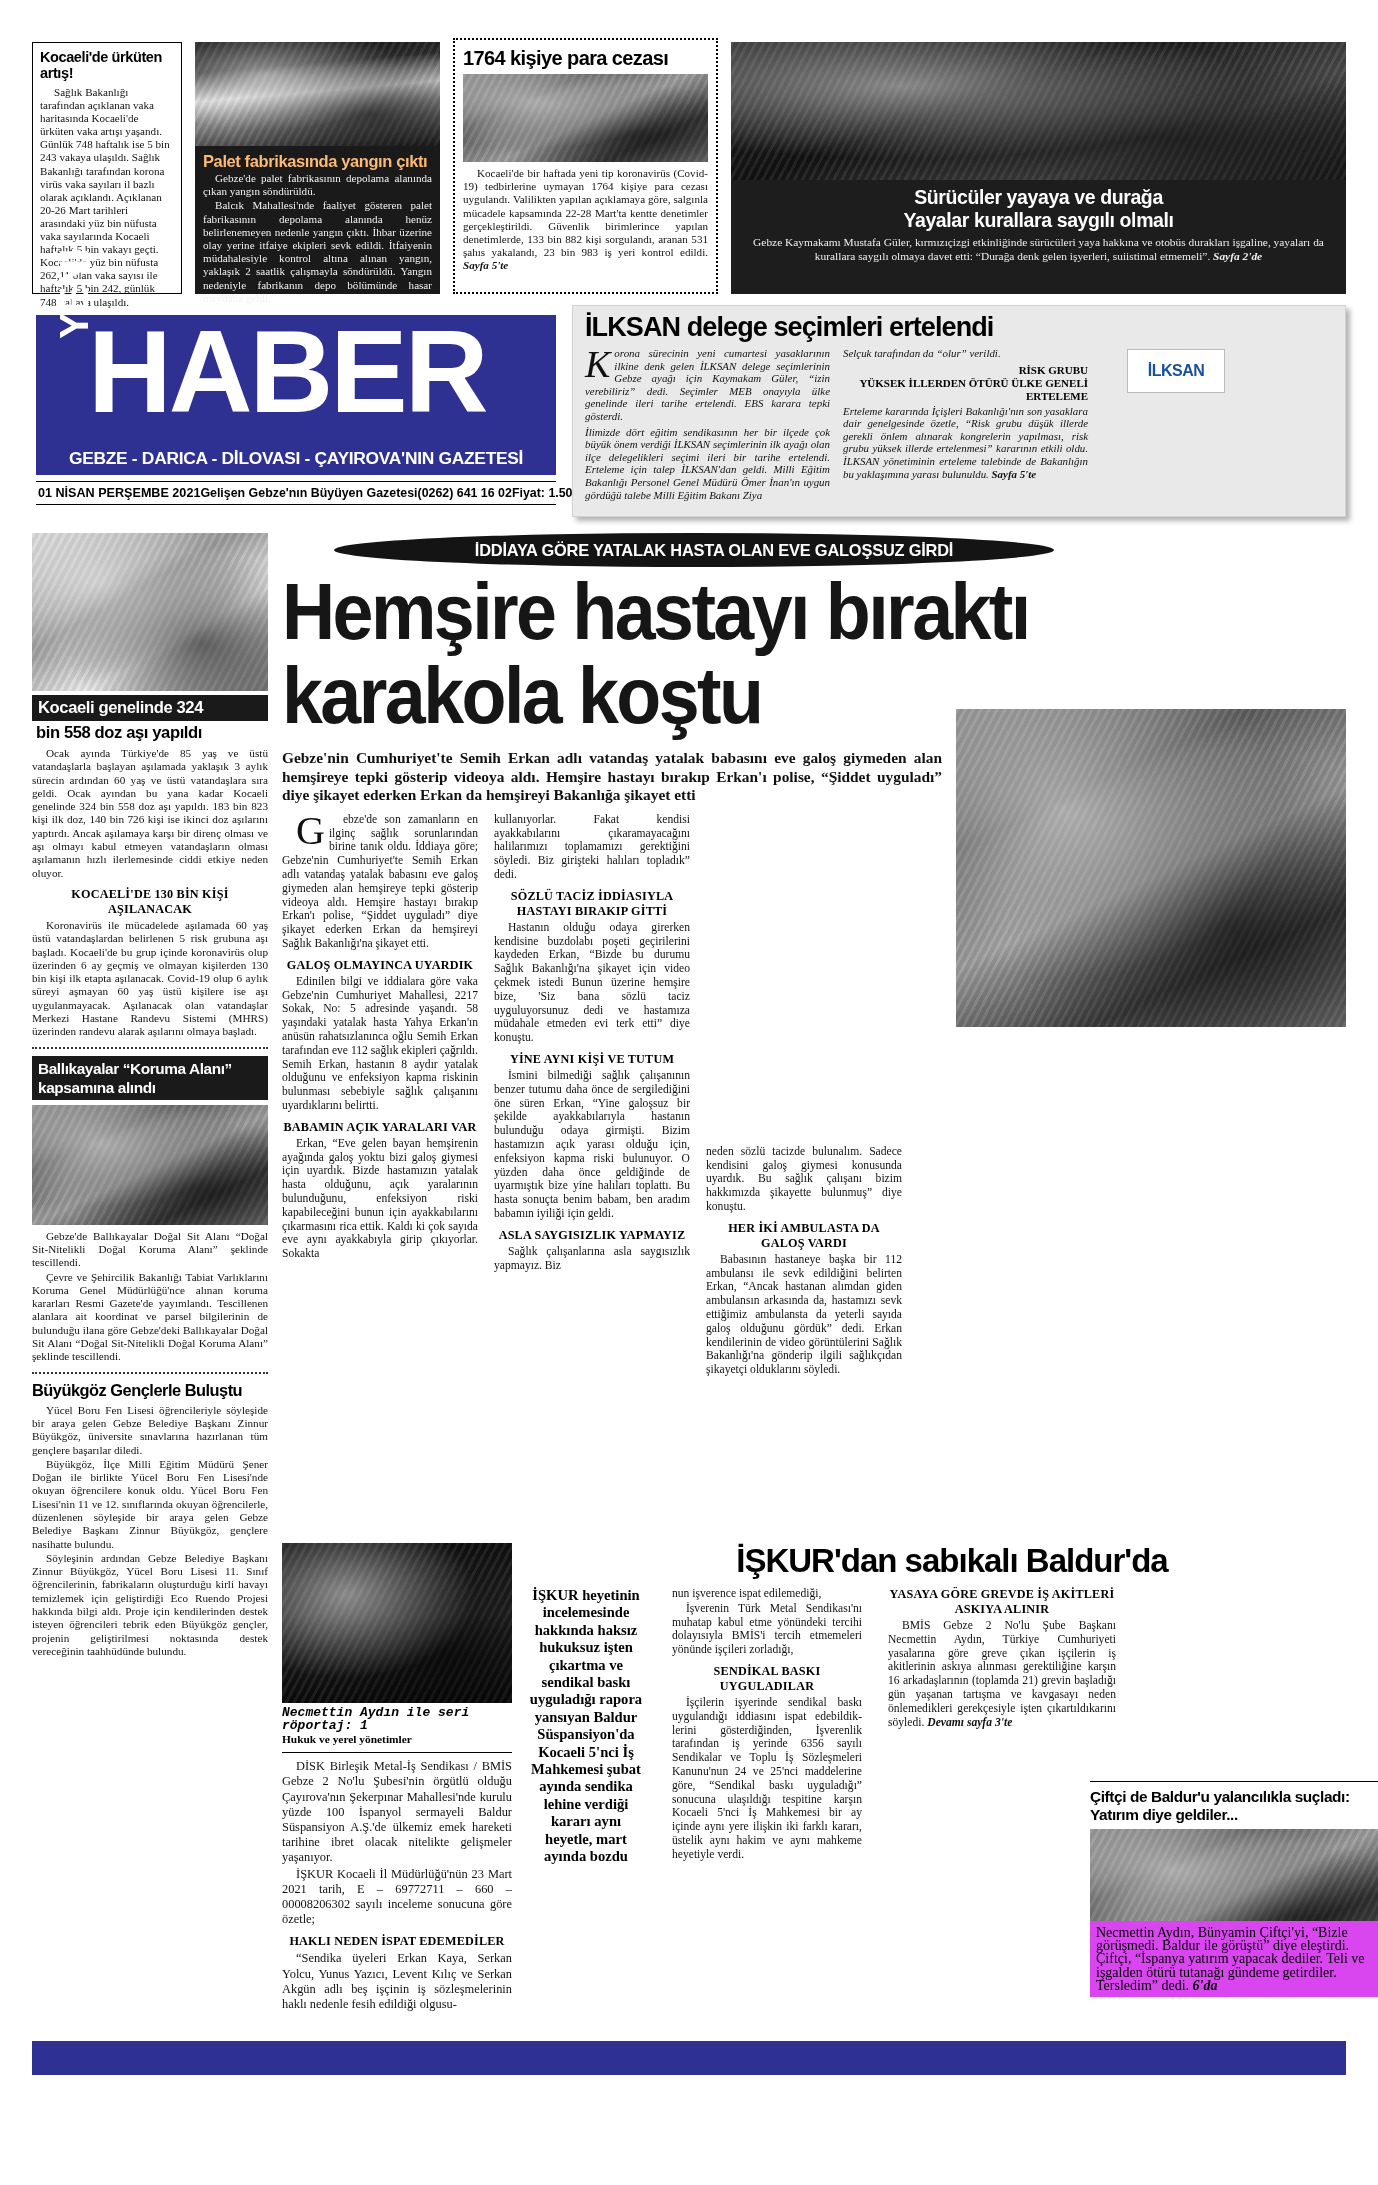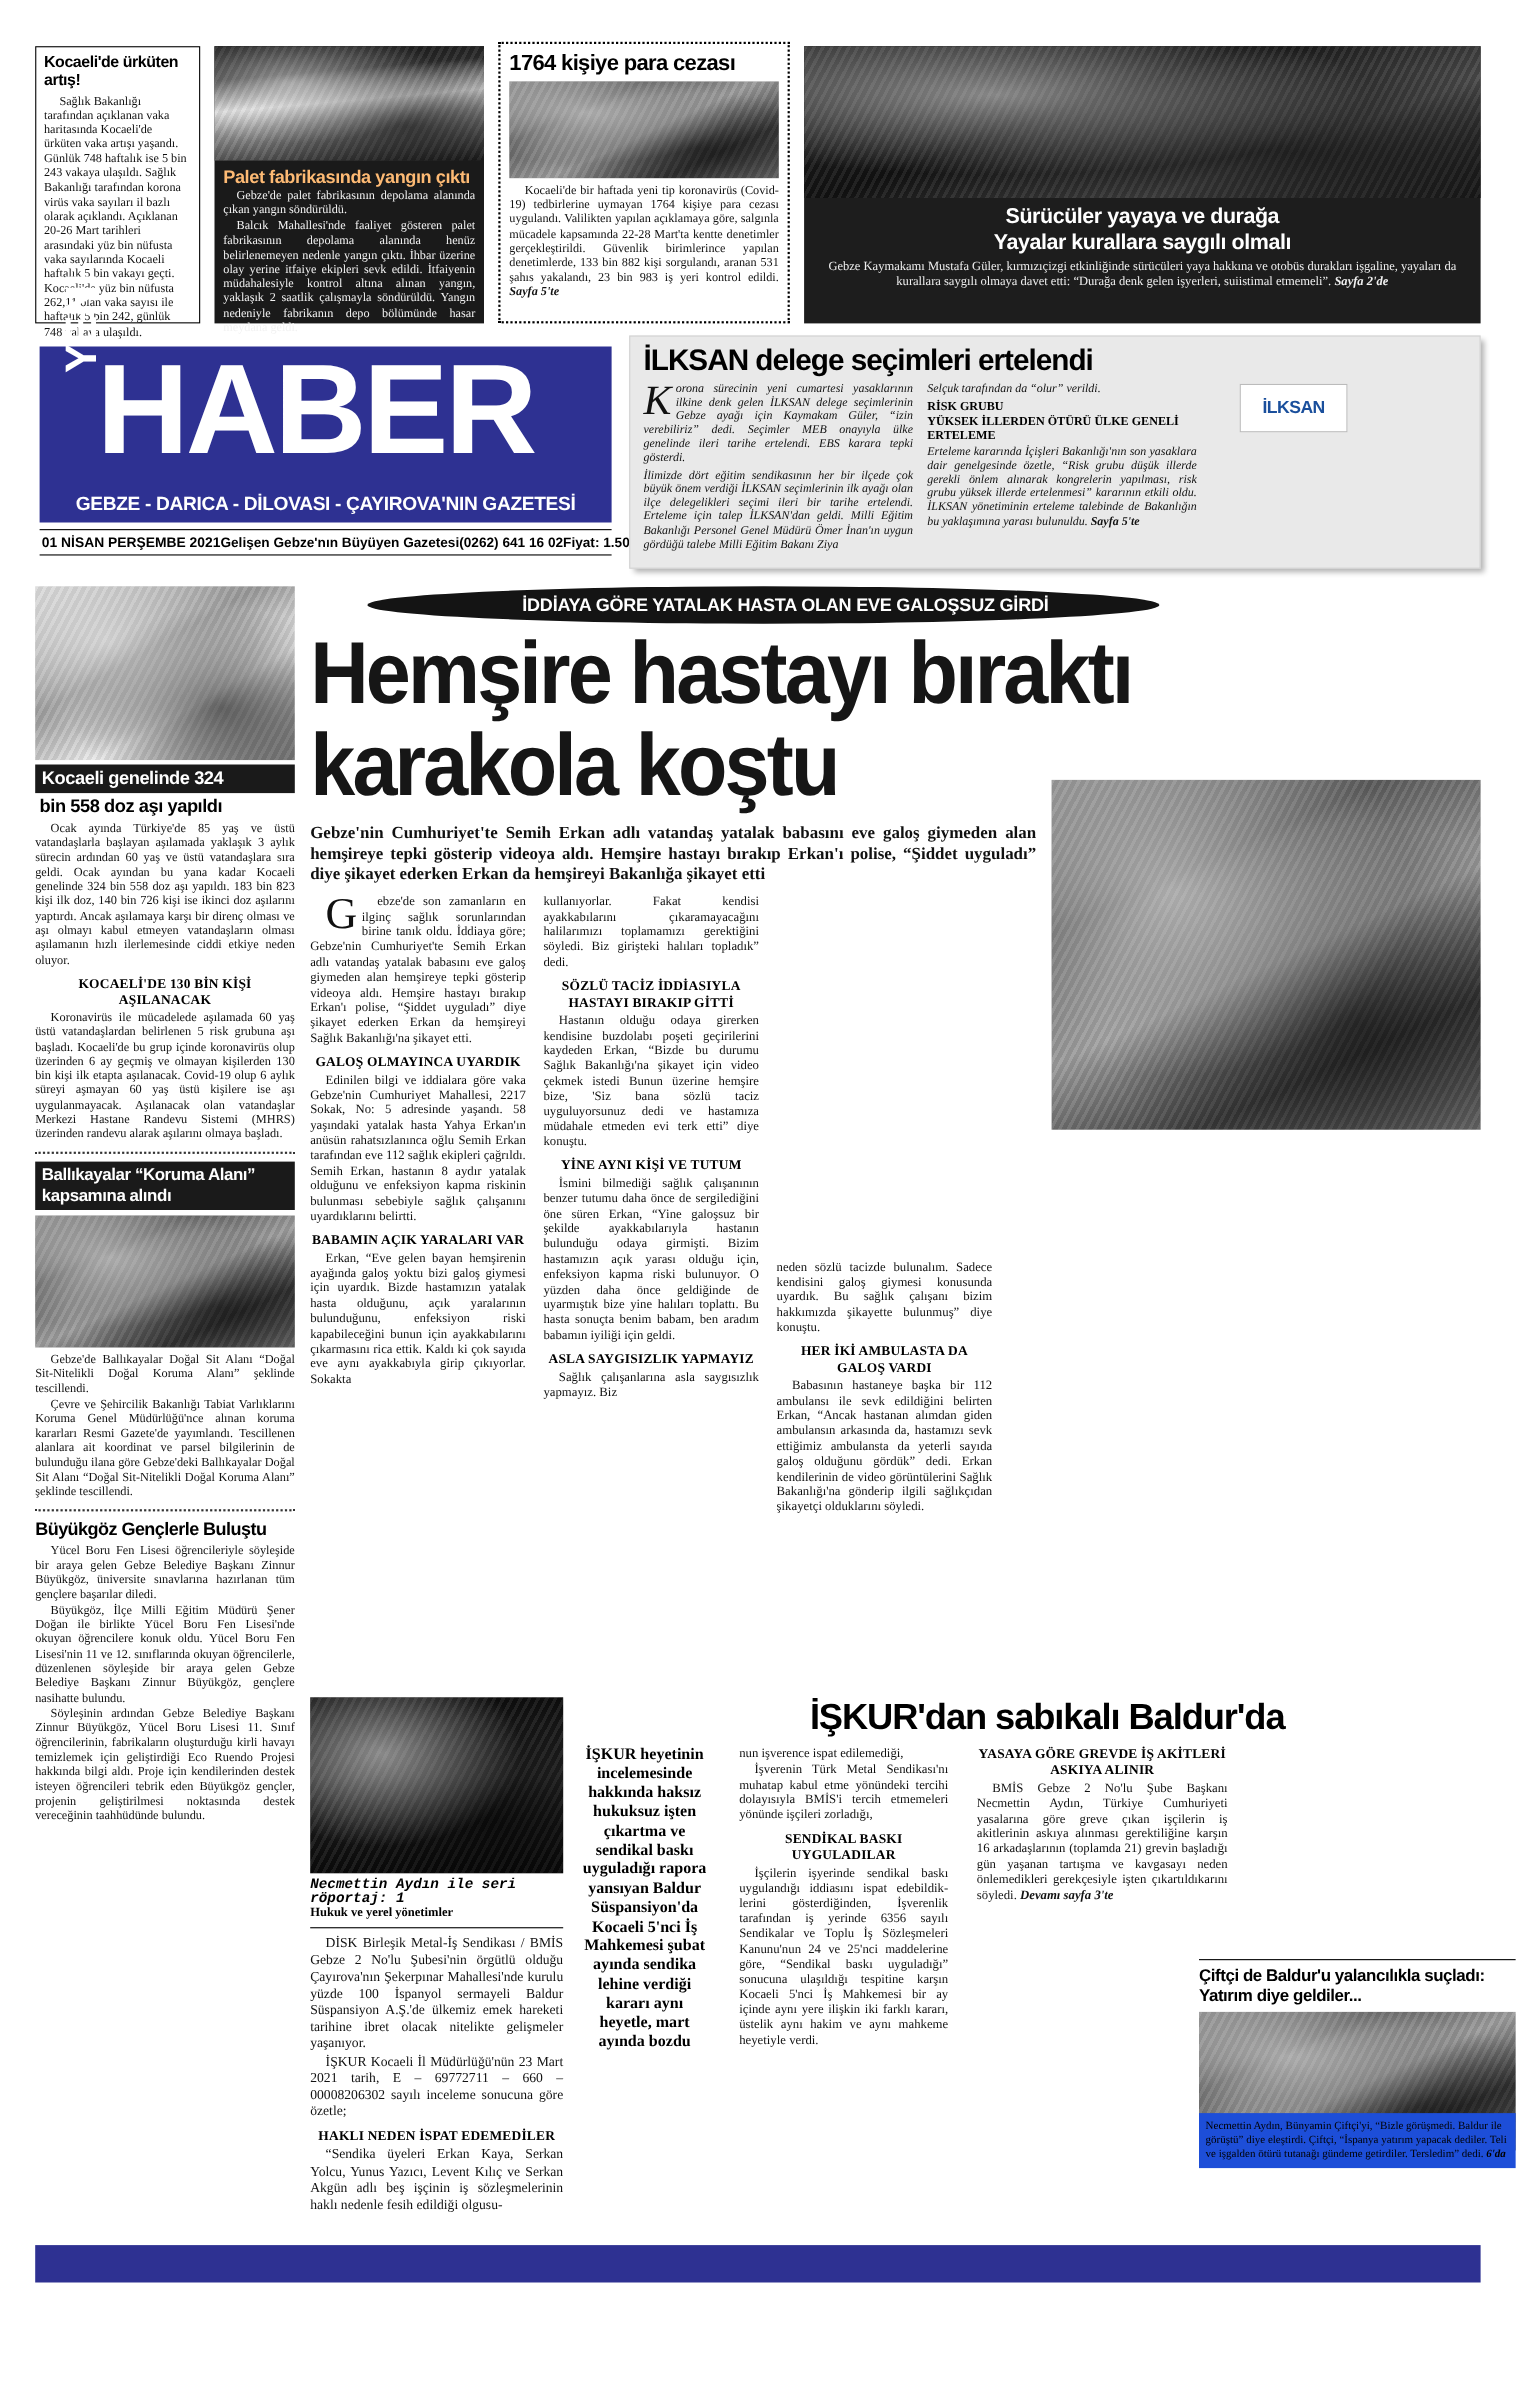--- a/index.html
+++ b/index.html
@@ -154,21 +154,21 @@
   .ilksan .body-text {
     font-size:10.9px; line-height:12.6px; font-style:italic;
     text-align:justify;
   }
   .dropcap::first-letter {
     float:left; font-size:38px; line-height:30px; padding:2px 4px 0 0;
     font-family:"Liberation Serif", serif; font-style:italic; font-weight:normal;
   }
   .ilksan-mini-head {
     font-family:"Liberation Serif", serif; font-weight:bold; font-style:normal;
-    font-size:11px; text-align:left; line-height:13px; margin:4px 0 2px 0;
+    font-size:11px; text-align:right; line-height:13px; margin:4px 0 2px 0;
   }
   .ilksan-logo {
     width:98px; height:44px; margin:2px auto 6px auto;
     border:1px solid #bbb; background:#fff;
     display:flex; align-items:center; justify-content:center;
     font-family:"Liberation Sans", sans-serif; font-weight:bold;
     font-size:16px; color:#1a4f9c; letter-spacing:-.5px;
   }
 
   
@@ -260,22 +260,22 @@
   }
   .iskur .body-text { font-size:11.6px; line-height:13.8px; }
 
   .ciftci { position:absolute; right:0; top:232px; width:288px; }
   .ciftci h3 {
     font-family:"Liberation Sans", sans-serif; font-weight:bold;
     font-size:15.4px; line-height:18px; letter-spacing:-.4px; margin-bottom:5px;
   }
   .ciftci .ph { width:100%; height:126px; }
   .ciftci-cap {
-    background:#1d4ed8; padding:5px 6px;
-    font-family:"Liberation Serif", serif; font-size:10px; line-height:13.2px;
+    background:#d946ef; padding:5px 6px;
+    font-family:"Liberation Serif", serif; font-size:14px; line-height:13.2px;
     margin-top:-34px; position:relative; z-index:2;
   }
 
   .footer-bar {
     position:absolute; left:32px; bottom:28px; width:1314px; height:34px;
     background:#2e3192;
   }
   .hr-thin { border-top:1px solid #000; margin:6px 0; }
 </style>
 </head>

